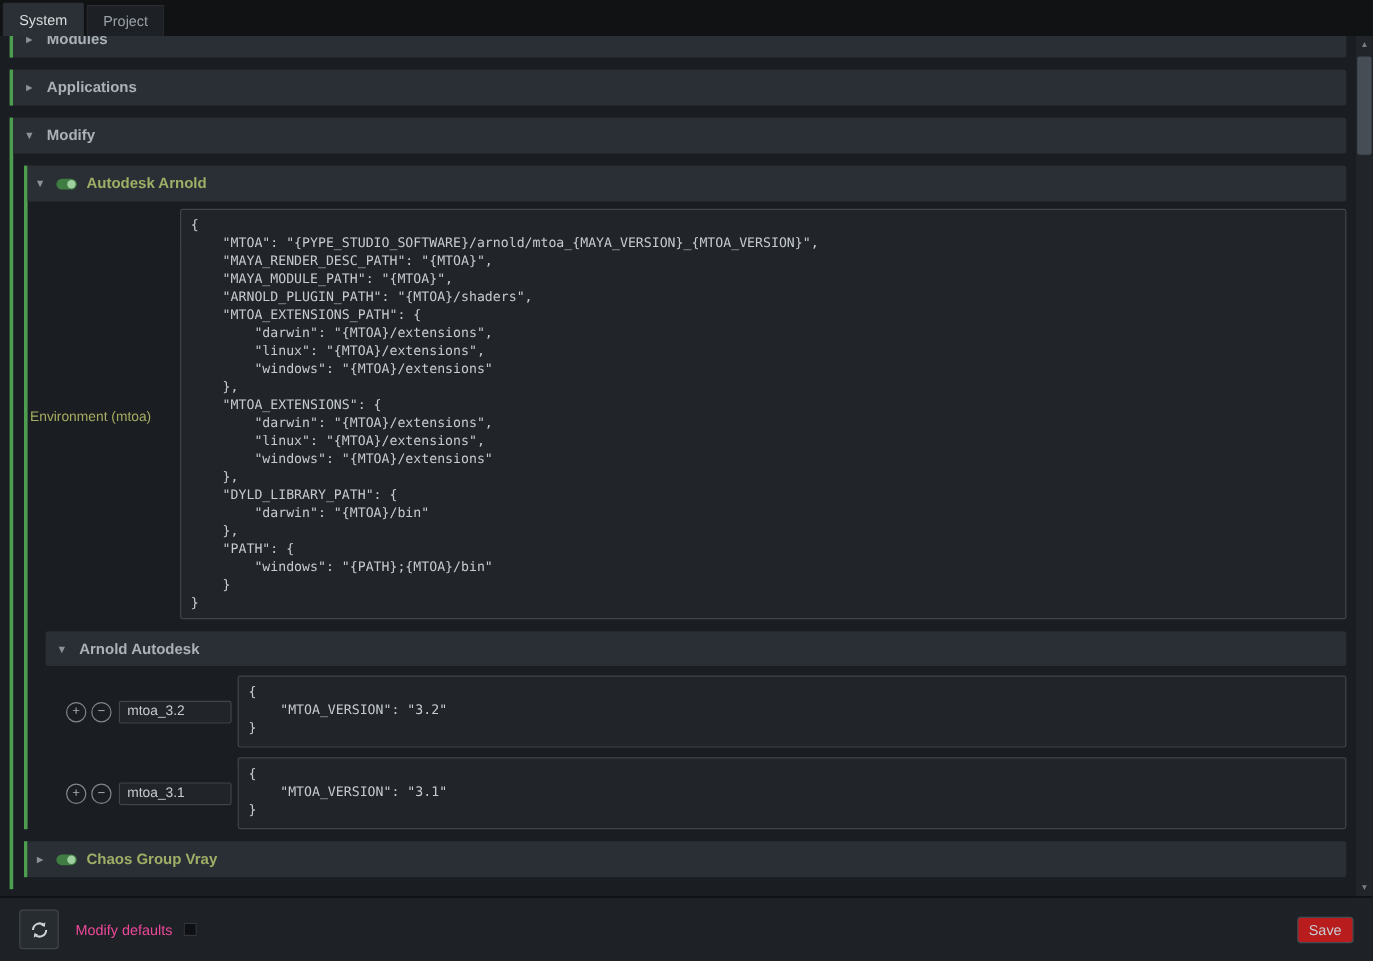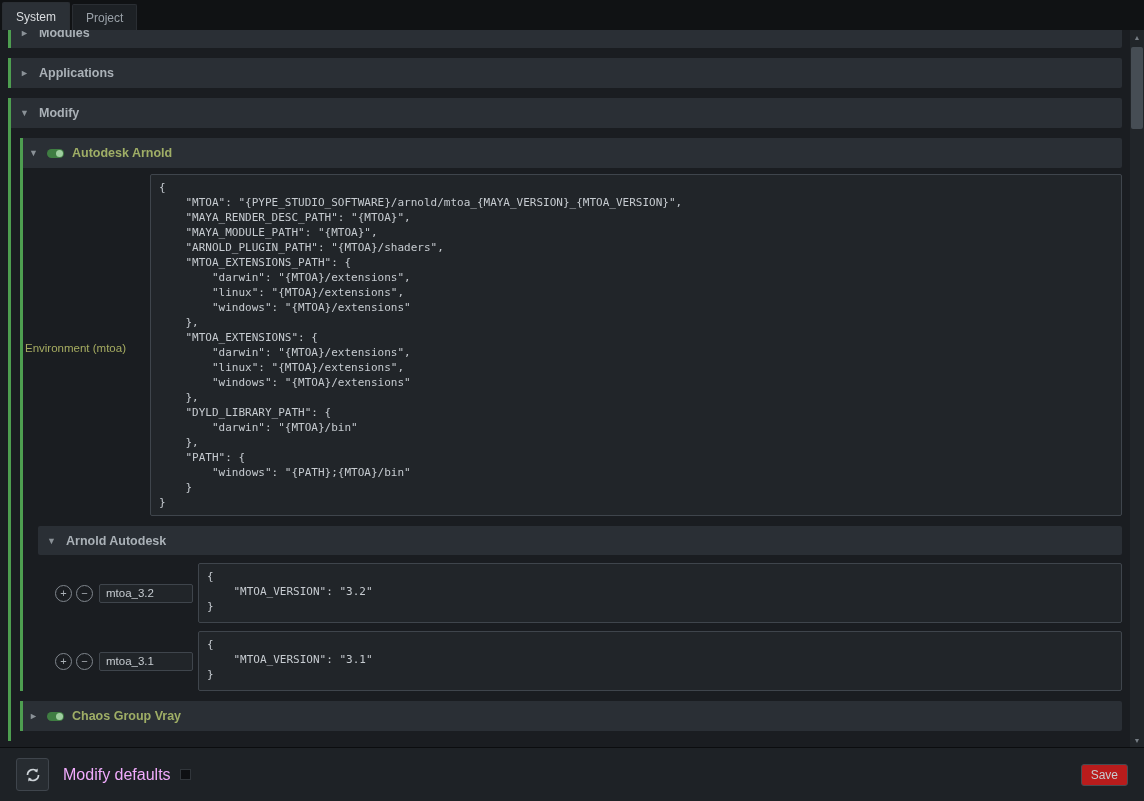--- a/index.html
+++ b/index.html
@@ -107,21 +107,21 @@
   .footer {
     position: absolute; left: 0; right: 0; bottom: 0; height: 54px;
     background: #1e2226; border-top: 1px solid #0b0d0f;
     display: flex; align-items: center; padding: 0 16px; box-sizing: border-box;
   }
   .refresh-btn {
     width: 33px; height: 33px; background: #272c31;
     border: 1px solid #3f454c; border-radius: 3px;
     display: flex; align-items: center; justify-content: center; padding: 0;
   }
-  .footer-label { margin-left: 14px; color: #f0abfc; font-size: 16px; }
+  .footer-label { margin-left: 14px; color: #ec4899; font-size: 12px; }
   .footer-check {
     margin-left: 9px; width: 9px; height: 9px;
     background: #0e1013; border: 1px solid #31363b;
   }
   .save-btn {
     margin-left: auto; background: #b91c1c; border: 1px solid #454b52;
     color: #c7ccd1; font-size: 12px; padding: 3px 9px; border-radius: 3px;
     font-family: "Liberation Sans", sans-serif;
   }
 

